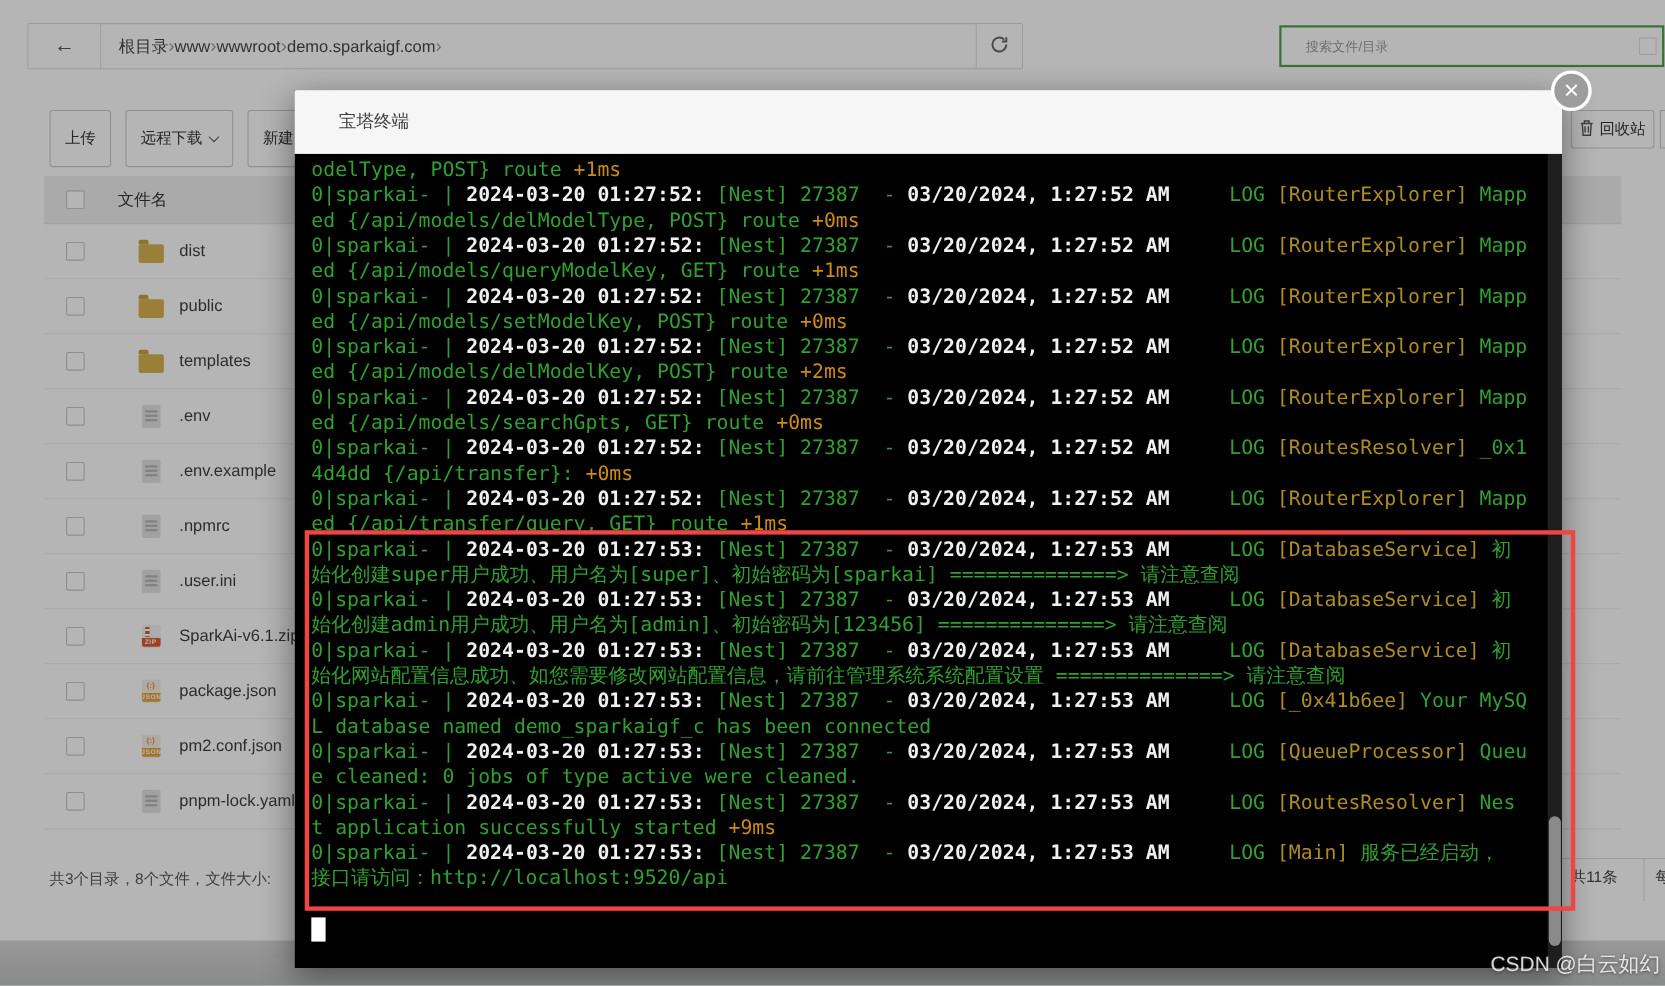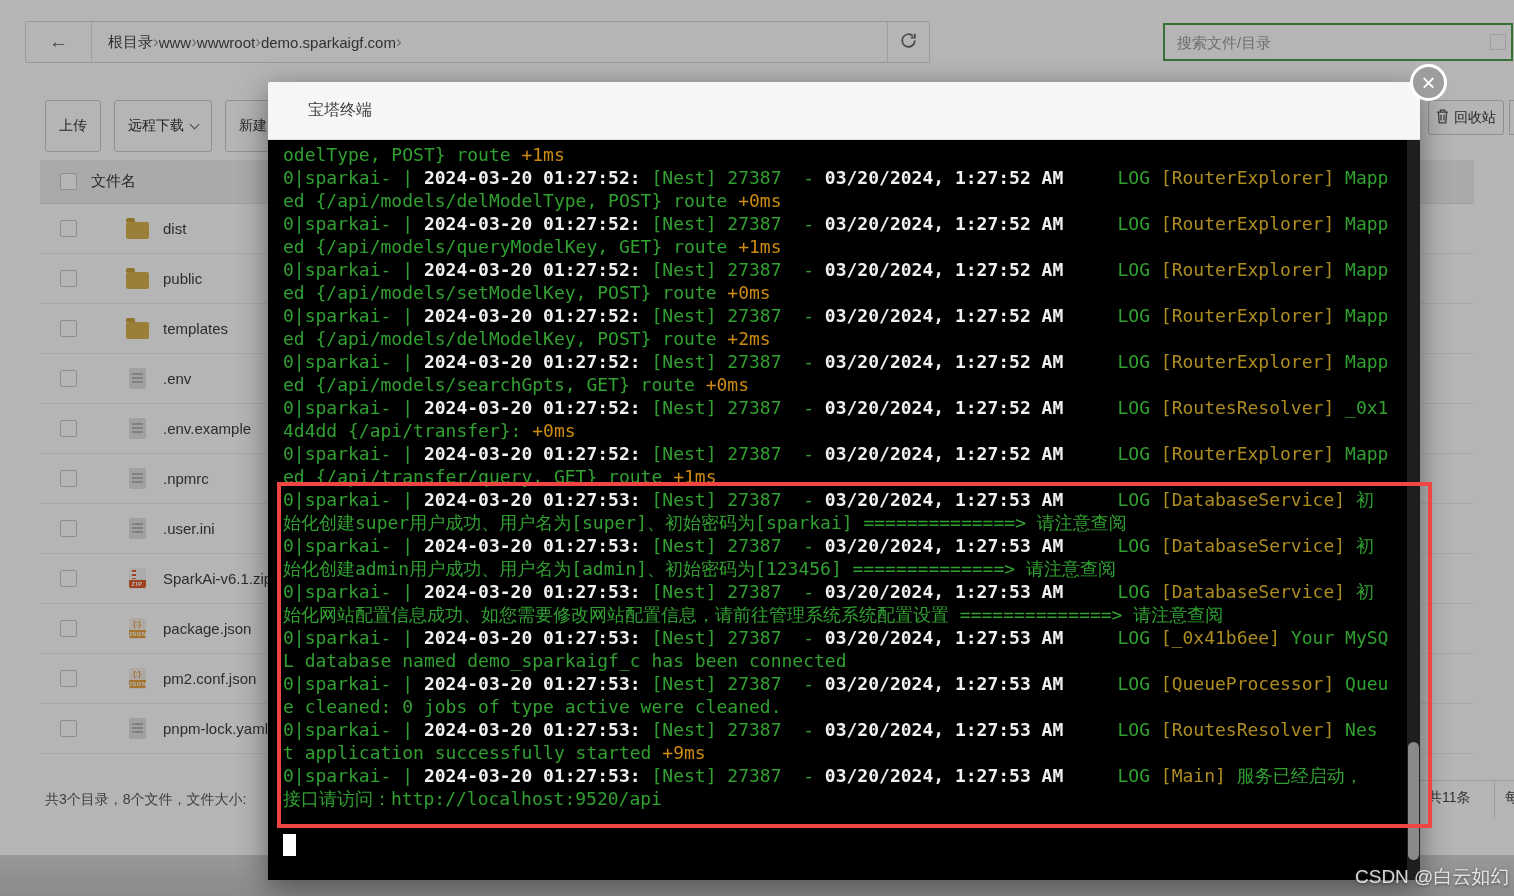--- a/index.html
+++ b/index.html
@@ -20,22 +20,22 @@
   .crumbs { flex:1; display:flex; align-items:center; padding-left:16px;
             font-size:15px; color:#444; }
   .crumb { cursor:pointer; }
   .crumb-sep { color:#999; font-size:17px; }
   .refreshbtn { width:42px; border:none; border-left:1px solid #e0e0e0; background:#fff;
                 display:flex; align-items:center; justify-content:center; cursor:pointer; }
 
   .searchbox { position:absolute; left:1163px; top:23px; width:350px; height:38px;
                background:#fff; border:2px solid var(--search-green,#4a9e4a);
                display:flex; align-items:center; }
-  .searchbox input { flex:1; border:none; outline:none; font-size:15px; color:#a21caf;
-                     padding:0 12px; font-family:"Liberation Sans",sans-serif; background:transparent; }
+  .searchbox input { flex:1; border:none; outline:none; font-size:12px; color:#a21caf;
+                     padding:0 22px; font-family:"Liberation Sans",sans-serif; background:transparent; }
   .searchbox input::placeholder { color:#9a9a9a; }
   .search-square { width:16px; height:16px; background:#fff; border:1px solid #e0e0e0; margin-right:5px; }
 
   .toolbar { position:absolute; left:45px; top:100px; display:flex; gap:13px; }
   .tbtn { height:52px; background:#fff; border:1px solid #ccc; border-radius:3px;
           font-size:14px; color:#333; padding:0 13px; display:flex; align-items:center;
           gap:7px; cursor:pointer; white-space:nowrap; }
   .caret { width:7px; height:7px; border-right:1.5px solid #666; border-bottom:1.5px solid #666;
            transform:rotate(45deg); margin-top:-4px; }
 
@@ -45,21 +45,21 @@
   .btn-sliver { position:absolute; left:1509px; top:100px; width:5px; height:35px;
                 background:#fff; border:1px solid #ccc; border-right:none; }
 
   .filetable { position:absolute; left:40px; top:160px; width:1434px; }
   .ft-header { height:44px; background:#efefef; display:flex; align-items:center;
                font-size:15px; color:#333; border-bottom:1px solid #e2e2e2; }
   .ft-row { height:50px; display:flex; align-items:center; border-bottom:1px solid #ececec;
             background:#fff; cursor:pointer; }
   .cb { width:17px; height:17px; border:1px solid #c8c8c8; border-radius:2px; background:#fff;
         margin-left:20px; flex:0 0 auto; cursor:pointer; }
-  .ft-header .label { margin-left:14px;font-family:Liberation Serif, serif; }
+  .ft-header .label { margin-left:30px;font-family:Liberation Serif, serif; }
   .ft-icon { margin-left:48px; width:24px; display:flex; justify-content:center; flex:0 0 auto; }
   .ft-name { margin-left:14px; font-size:15px; color:#3c3c3c; }
 
   .icon-folder { width:23px; height:17px; background:var(--folder-yellow,#d9b24c);
                  border-radius:2px; position:relative; margin-top:3px; }
   .icon-folder::before { content:""; position:absolute; top:-4px; left:0; width:9px; height:4px;
                  background:#c9a03c; border-radius:2px 2px 0 0; }
   .icon-file,.icon-zip,.icon-json { width:17px; height:21px; background:#e2e2e2;
                  border-radius:2px; position:relative; }
   .icon-file::before { content:""; position:absolute; left:3px; top:5px; width:11px; height:2px;

